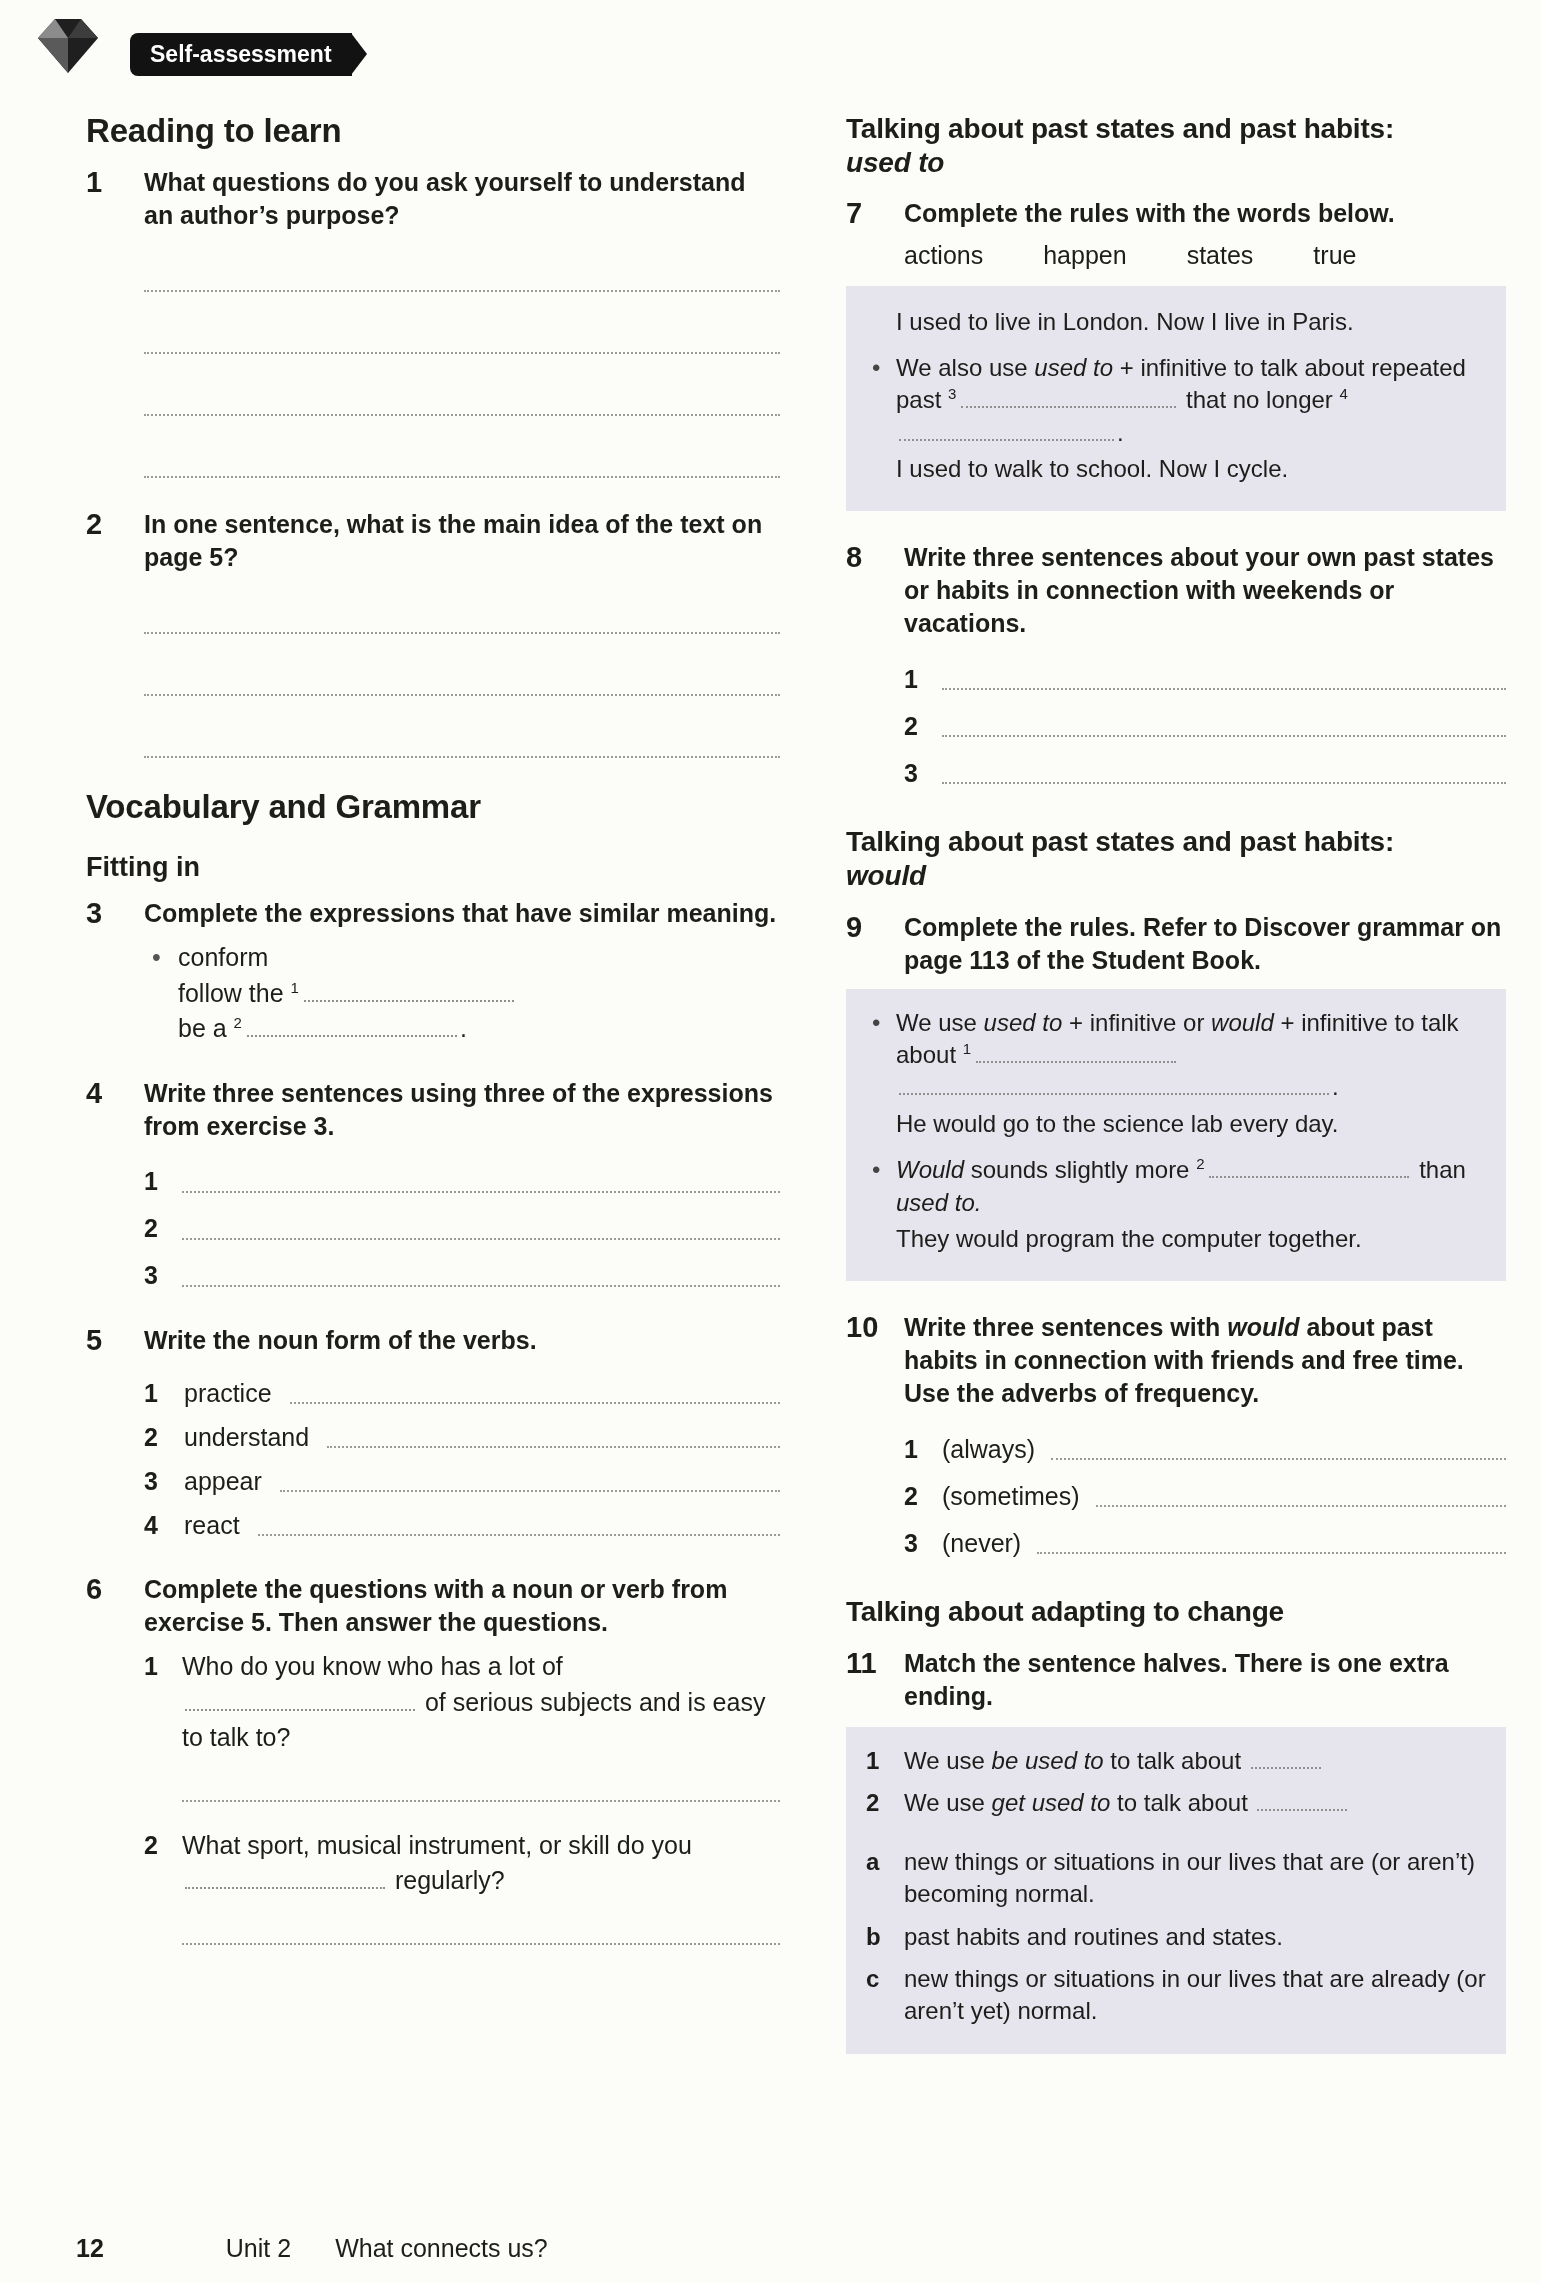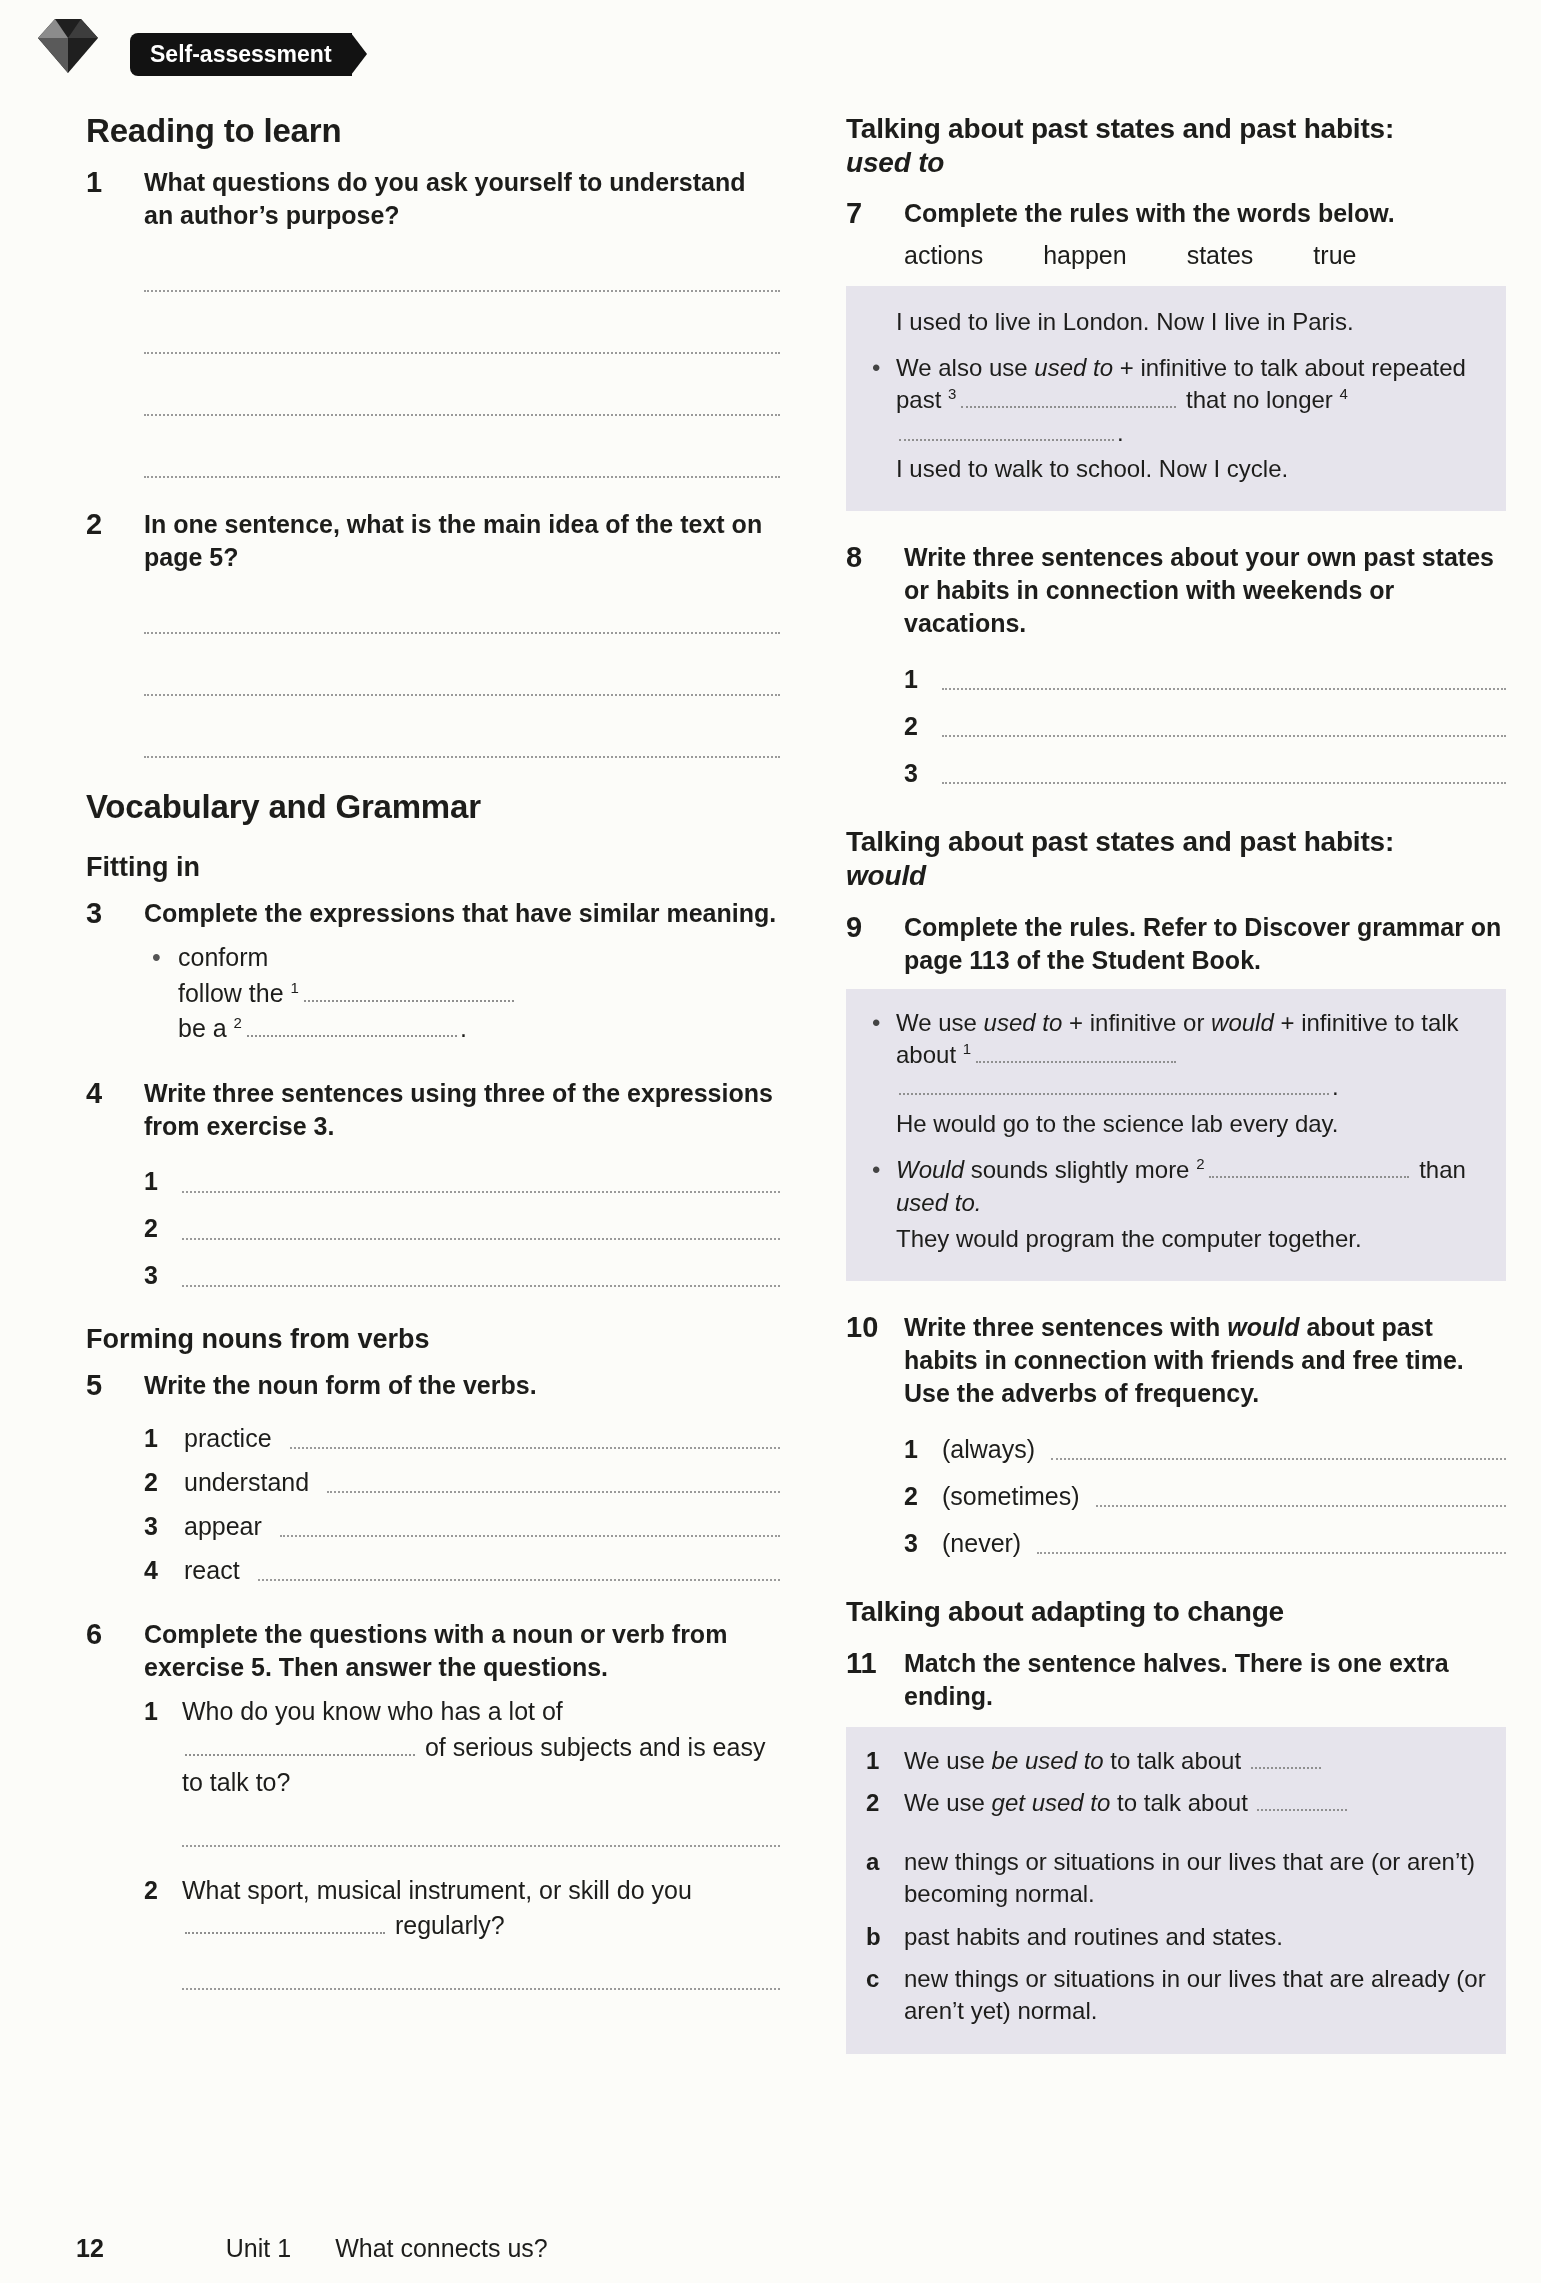--- a/index.html
+++ b/index.html
@@ -168,21 +168,20 @@
               <span class="item-n">2</span>
               <span class="dline"></span>
             </div>
           <div class="num-line">
               <span class="item-n">3</span>
               <span class="dline"></span>
             </div>
         </div>
       </section>
 
-      <h2 class="h2">Forming nouns from verbs</h2>
 
       <section class="ex">
         <div class="ex-head">
           <span class="ex-num">5</span>
           <span class="ex-prompt">Write the noun form of the verbs.</span>
         </div>
         <div class="ex-body">
           <div class="verb-row">
               <span class="item-n">1</span>
               <span class="verb">practice</span>
@@ -346,17 +345,17 @@
             </div>
           </div>
         </div>
       </section>
 
     </div>
   </div>
 
   <div class="footer">
     <span class="pg">12</span>
-    <span class="unit">Unit 1</span>
+    <span class="unit">Unit 2</span>
     <span class="title">What connects us?</span>
   </div>
 
 </div>
 
 </body></html>

